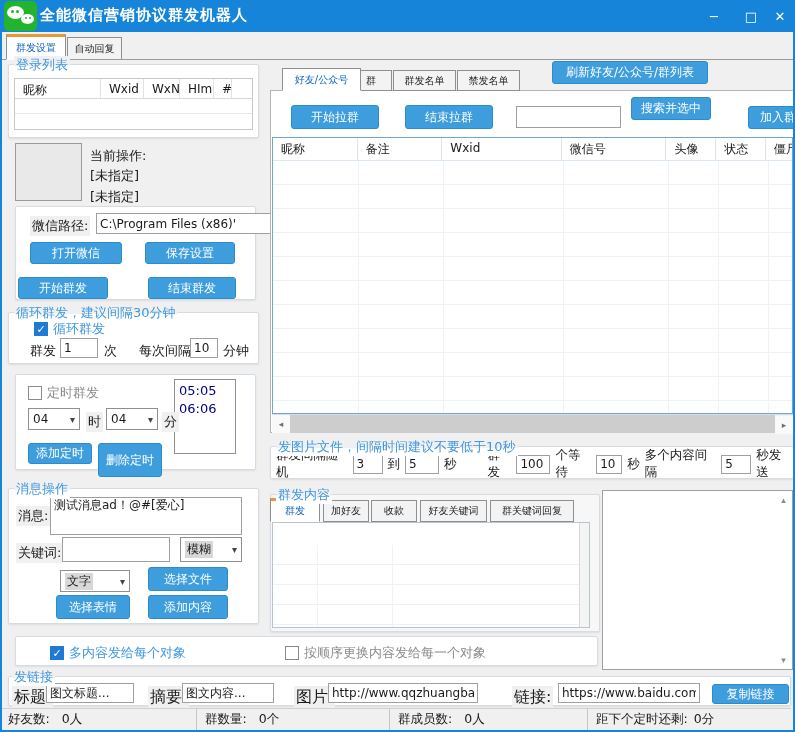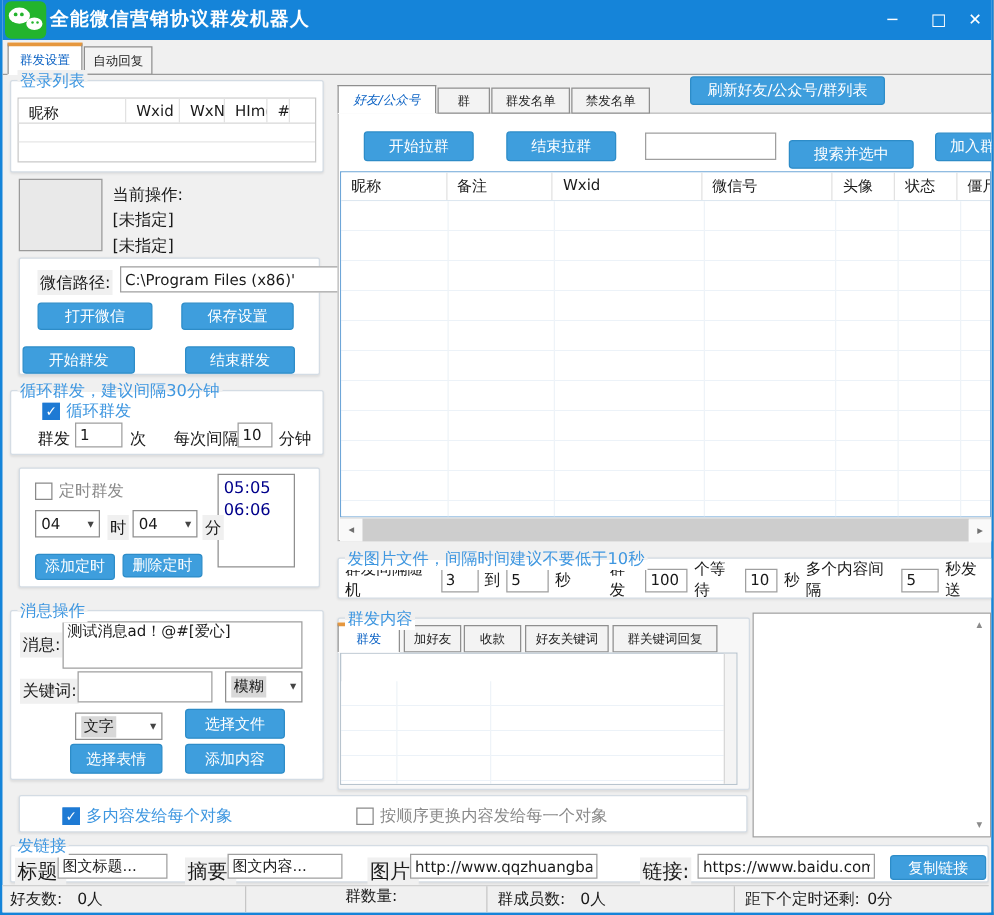--- a/index.html
+++ b/index.html
@@ -136,21 +136,21 @@
     <span>04</span>
     <span class="arr">▾</span>
   </div>
   <span class="lbl chip" style="left:84px; top:412px; font-size:13px;">时</span>
   <div class="sel" style="left:104px; top:408px; width:52px; height:22px;">
     <span>04</span>
     <span class="arr">▾</span>
   </div>
   <span class="lbl chip" style="left:160px; top:412px; font-size:13px;">分</span>
   <div class="btn" style="left:26px; top:443px; width:64px; height:21px;">添加定时</div>
-  <div class="btn" style="left:96px; top:443px; width:64px; height:19px;">删除定时</div>
+  <div class="btn" style="left:96px; top:443px; width:64px; height:34px;">删除定时</div>
 
   <div class="grp" style="left:6px; top:488px; width:251px; height:136px;"></div>
   <span class="legend" style="left:12px; top:480px;">消息操作</span>
   <span class="lbl chip" style="left:14px; top:506px; font-size:13px;">消息:</span>
   <textarea class="inp" style="left: 48px; top: 497px; width: 192px; height: 38px; resize: none; line-height: 15px;">测试消息ad！@#[爱心]</textarea>
   <span class="lbl chip" style="left:14px; top:543px; font-size:13px;">关键词:</span>
   <input class="inp" style="left: 60px; top: 537px; width: 108px; height: 25px;" value="">
   <div class="sel" style="left:178px; top:537px; width:62px; height:25px;">
     <span class="stext">模糊</span>
     <span class="arr">▾</span>
@@ -160,29 +160,29 @@
     <span class="arr">▾</span>
   </div>
   <div class="btn" style="left:146px; top:567px; width:80px; height:24px;">选择文件</div>
   <div class="btn" style="left:54px; top:595px; width:74px; height:24px;">选择表情</div>
   <div class="btn" style="left:146px; top:595px; width:80px; height:24px;">添加内容</div>
 
   <div class="btn" style="left:550px; top:61px; width:156px; height:23px;">刷新好友/公众号/群列表</div>
 
   <div style="position:absolute; left:268px; top:90px; width:524px; height:343px; background:#fff; border:1px solid #b5b5b5;"></div>
 
-  <div class="tab active" style="left:268px; top:68px; width:79px; height:23px;font-style:italic;">好友/公众号</div>
+  <div class="tab active" style="left:280px; top:68px; width:79px; height:23px;">好友/公众号</div>
   <div class="tab" style="left:348px; top:70px; width:42px; height:21px;">群</div>
   <div class="tab" style="left:391px; top:70px; width:63px; height:21px;">群发名单</div>
   <div class="tab" style="left:455px; top:70px; width:63px; height:21px;">禁发名单</div>
 
   <div class="btn" style="left:289px; top:105px; width:88px; height:24px;">开始拉群</div>
   <div class="btn" style="left:403px; top:105px; width:88px; height:24px;">结束拉群</div>
   <input class="inp" style="left: 514px; top: 106px; width: 105px; height: 22px;" value="">
-  <div class="btn" style="left:629px; top:112px; width:100px; height:23px;">搜索并选中</div>
+  <div class="btn" style="left:629px; top:97px; width:80px; height:23px;">搜索并选中</div>
   <div class="btn" style="left:715px; top:106px; width:72px; height:23px;margin-left:31px;">加入群发</div>
 
   <div style="position:absolute; left:270px; top:137px; width:521px; height:277px; border:1px solid #6ea6d8; background:#fff;">
     <div class="thead" style="left:0; top:0; width:519px; height:23px; border-bottom:1px solid #dde7f0;">
       <span class="th" style="width:85px;">昵称</span>
       <span class="th" style="width:85px;">备注</span>
       <span class="th" style="width:120px;">Wxid</span>
       <span class="th" style="width:105px;">微信号</span>
       <span class="th" style="width:50px;">头像</span>
       <span class="th" style="width:50px;">状态</span>
@@ -260,21 +260,21 @@
   <input class="inp" style="left: 326px; top: 683px; width: 150px; height: 20px;" value="http://www.qqzhuangban.c">
   <span class="lbl chip" style="left:510px; top:686px;">链接:</span>
   <input class="inp" style="left: 556px; top: 683px; width: 142px; height: 20px;" value="https://www.baidu.com/">
   <div class="btn" style="left:710px; top:684px; width:77px; height:20px;">复制链接</div>
 
   <div class="statusbar">
     <div class="st-cell" style="width:197px;">
       <span>好友数:</span>
       <span>0人</span>
     </div>
-    <div class="st-cell" style="width:193px;flex-direction:column;">
+    <div class="st-cell" style="width:193px;">
       <span>群数量:</span>
       <span>0个</span>
     </div>
     <div class="st-cell" style="width:198px;">
       <span>群成员数:</span>
       <span>0人</span>
     </div>
     <div class="st-cell" style="flex:1; border-right:none;">
       <span style="margin-left:0;">距下个定时还剩:</span>
       <span style="margin-left:-6px;">0分</span>

